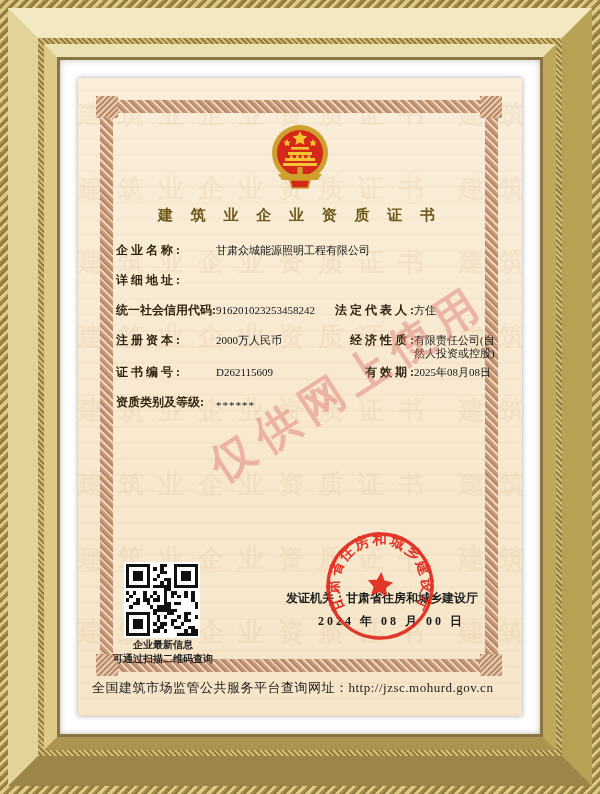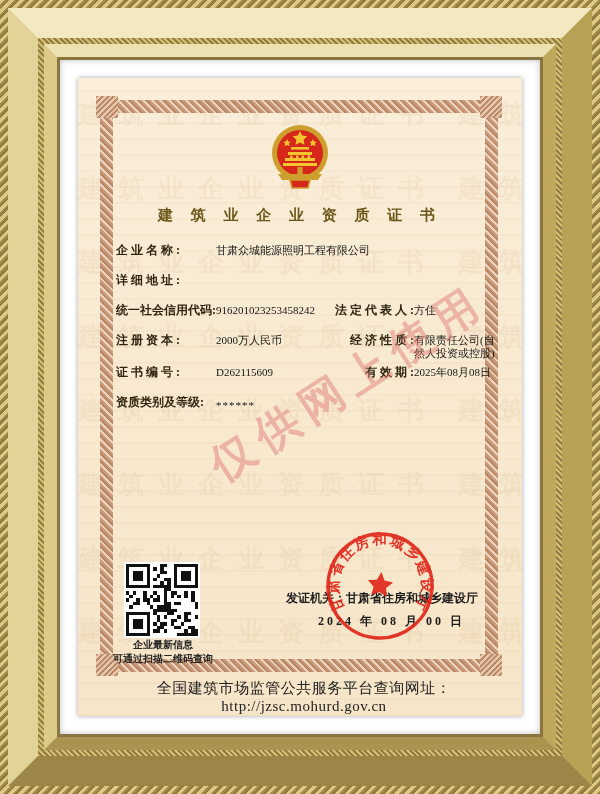--- a/index.html
+++ b/index.html
@@ -52,22 +52,22 @@
     color:rgba(224,122,118,.48);pointer-events:none;}
   
   .qr-box{position:absolute;left:48px;top:486px;width:72px;height:72px;background:#fff;
     box-shadow:0 0 0 2px #fff;}
   .qr-cap{position:absolute;left:10px;top:560px;width:150px;text-align:center;
     font-size:10px;font-weight:bold;color:#222;line-height:14px;}
   .issuer-line{position:absolute;left:208px;top:512px;font-size:12px;font-weight:bold;color:#1c1c1c;}
   .issuer-date{position:absolute;left:240px;top:535px;font-size:12px;font-weight:bold;
     color:#1c1c1c;letter-spacing:3px;}
   .seal{position:absolute;left:244px;top:450px;opacity:.9;transform:rotate(6deg);}
-  .footer-line{position:absolute;left:8px;right:0;top:601px;text-align:center;
-    font-size:15px;color:#222;letter-spacing:.5px;}
+  .footer-line{position:absolute;left:14px;right:0;top:601px;text-align:left;
+    font-size:13px;color:#222;letter-spacing:.5px;}
 </style>
 </head>
 <body>
 
 <div class="stage">
 
   <div class="f-bead-outer"></div>
   <div class="f-molding"></div>
   <div class="f-bead-mid"></div>
   <div class="f-lip"></div>

